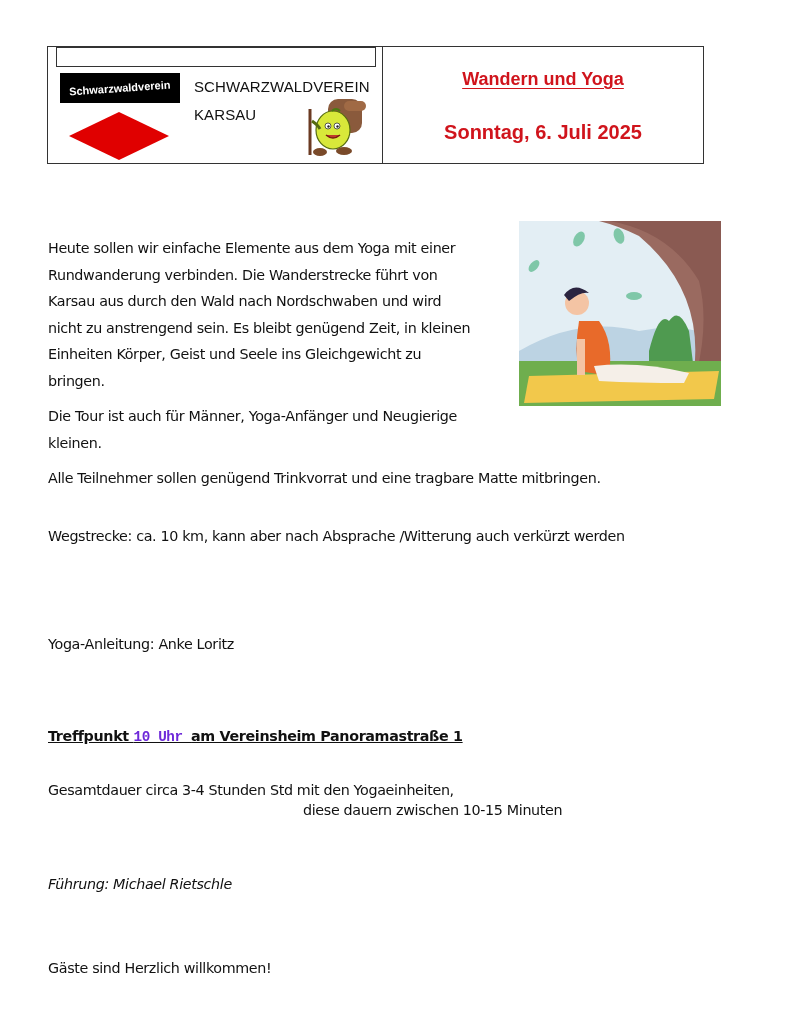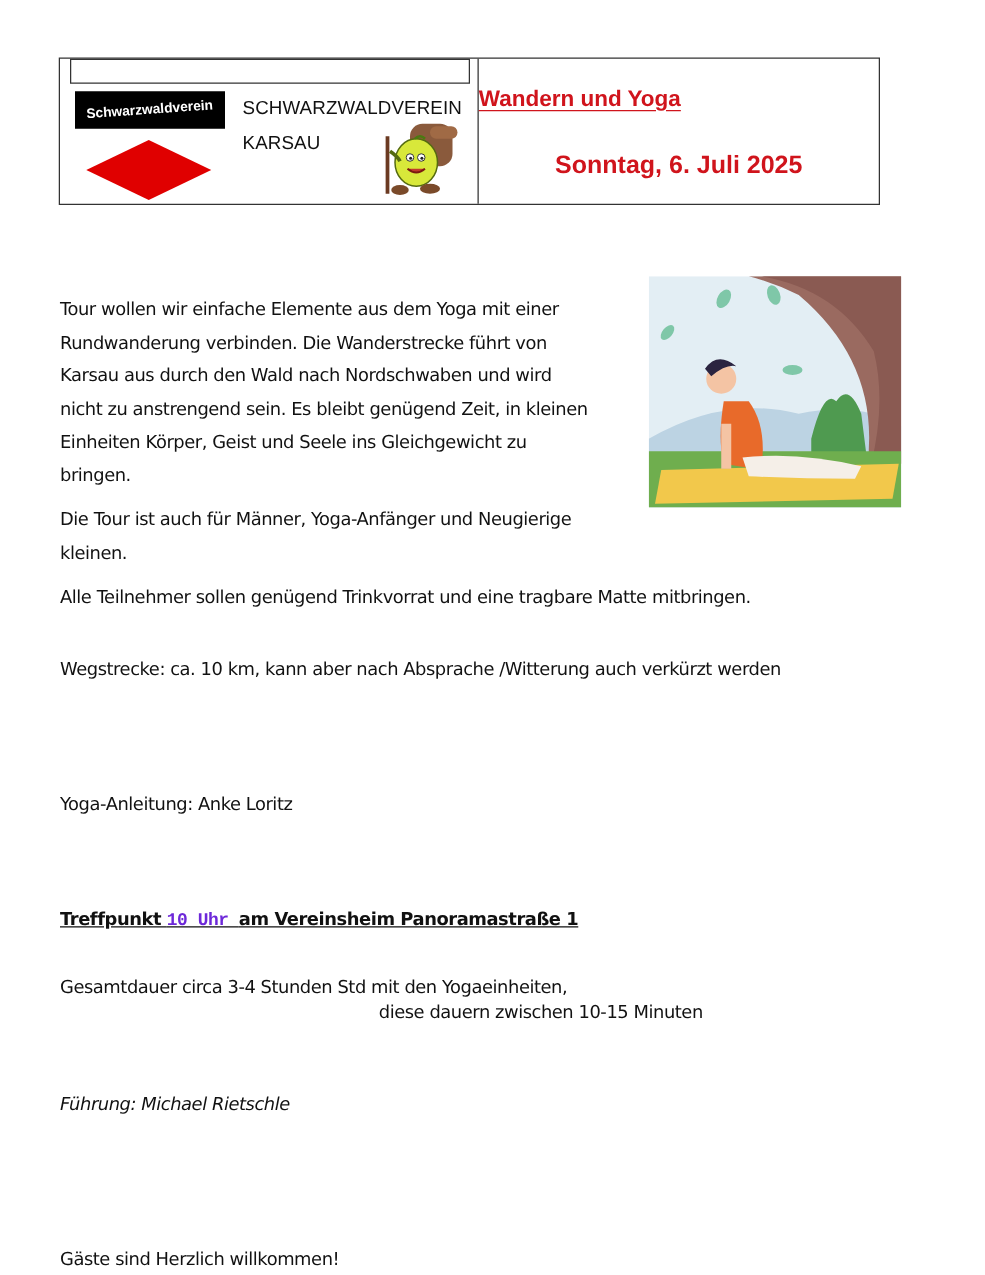--- a/index.html
+++ b/index.html
@@ -10,21 +10,21 @@
   .hdr-left { position:relative; width:335px; height:100%; border-right:1px solid #333; box-sizing:border-box; }
   .hdr-right { flex:1; position:relative; }
   .empty-box { position:absolute; left:8px; top:0px; width:320px; height:20px; border:1px solid #333; box-sizing:border-box; }
   .logo-black { position:absolute; left:12px; top:26px; width:120px; height:30px; background:#000; color:#fff;
                 font-family:"Liberation Sans", sans-serif; font-weight:bold; font-size:11px;
                 display:flex; align-items:center; justify-content:center; }
   .logo-black span { transform:rotate(-4deg); display:inline-block; }
   .diamond { position:absolute; left:20px; top:64px; }
   .club-name { position:absolute; left:146px; top:26px; font-size:15px; line-height:28px; letter-spacing:0.1px; color:#111; }
   .mascot { position:absolute; left:252px; top:50px; }
-  .title { position:absolute; left:0; right:0; top:22px; color:#d0141c;
+  .title { position:absolute; left:0; right:0; top:22px; text-align:center; color:#d0141c;
            font-weight:bold; font-size:18px; text-decoration:underline; text-underline-offset:3px; }
   .date { position:absolute; left:0; right:0; top:74px; text-align:center; color:#d0141c;
           font-weight:bold; font-size:20px; }
   .body-text { position:absolute; left:48px; font-family:"DejaVu Sans", sans-serif; font-size:14.3px;
                line-height:26.5px; color:#111; letter-spacing:-0.35px; }
   .yoga-img { position:absolute; left:519px; top:221px; width:202px; height:185px; overflow:hidden; }
   .bold-u { font-weight:bold; text-decoration:underline; }
   .red { color:#6d28d9;font-family:Liberation Mono, monospace; }
 </style>
 </head>
@@ -78,21 +78,21 @@
   <path d="M45 74 Q55 60 70 72 Q62 70 50 80 Z" fill="#2b2440"></path>
   <path d="M75 145 Q120 140 170 152 L165 162 Q120 162 80 160 Z" fill="#f5efe8"></path>
   <rect x="58" y="118" width="8" height="36" fill="#f4c4a4"></rect>
   <ellipse cx="60" cy="18" rx="5" ry="8" fill="#7fc7a8" transform="rotate(30 60 18)"></ellipse>
   <ellipse cx="100" cy="15" rx="5" ry="8" fill="#7fc7a8" transform="rotate(-20 100 15)"></ellipse>
   <ellipse cx="115" cy="75" rx="8" ry="4" fill="#7fc7a8"></ellipse>
   <ellipse cx="15" cy="45" rx="4" ry="7" fill="#7fc7a8" transform="rotate(40 15 45)"></ellipse>
 </svg>
 
 <div class="body-text" style="top:235px; width:470px;">
-  <div>Tour wollen wir einfache Elemente aus dem Yoga mit einer</div>
+  <div>Heute sollen wir einfache Elemente aus dem Yoga mit einer</div>
   <div>Rundwanderung verbinden. Die Wanderstrecke führt von</div>
   <div>Karsau aus durch den Wald nach Nordschwaben und wird</div>
   <div>nicht zu anstrengend sein. Es bleibt genügend Zeit, in kleinen</div>
   <div>Einheiten Körper, Geist und Seele ins Gleichgewicht zu</div>
   <div>bringen.</div>
 </div>
 
 <div class="body-text" style="top:403px; width:470px;">
   <div>Die Tour ist auch für Männer, Yoga-Anfänger und Neugierige</div>
   <div>kleinen.</div>
@@ -100,13 +100,13 @@
 
 <div class="body-text" style="top:465px;">Alle Teilnehmer sollen genügend Trinkvorrat und eine tragbare Matte mitbringen.</div>
 <div class="body-text" style="top:523px;">Wegstrecke: ca. 10 km, kann aber nach Absprache /Witterung auch verkürzt werden</div>
 <div class="body-text" style="top:613px;margin-top:18px;">Yoga-Anleitung: Anke Loritz</div>
 
 <div class="body-text bold-u" style="top:723px;"><span>Treffpunkt </span><span class="red">10 Uhr </span><span> am Vereinsheim Panoramastraße 1</span></div>
 
 <div class="body-text" style="top:761px;margin-top:16px;">Gesamtdauer circa 3-4 Stunden Std mit den Yogaeinheiten,</div>
 <div class="body-text" style="top:797px; left:303px;">diese dauern zwischen 10-15 Minuten</div>
 <div class="body-text" style="top:871px;font-style:italic;">Führung: Michael Rietschle</div>
-<div class="body-text" style="top:995px;">Gäste sind Herzlich willkommen!</div>
+<div class="body-text" style="top:955px;">Gäste sind Herzlich willkommen!</div>
 
 </body></html>

